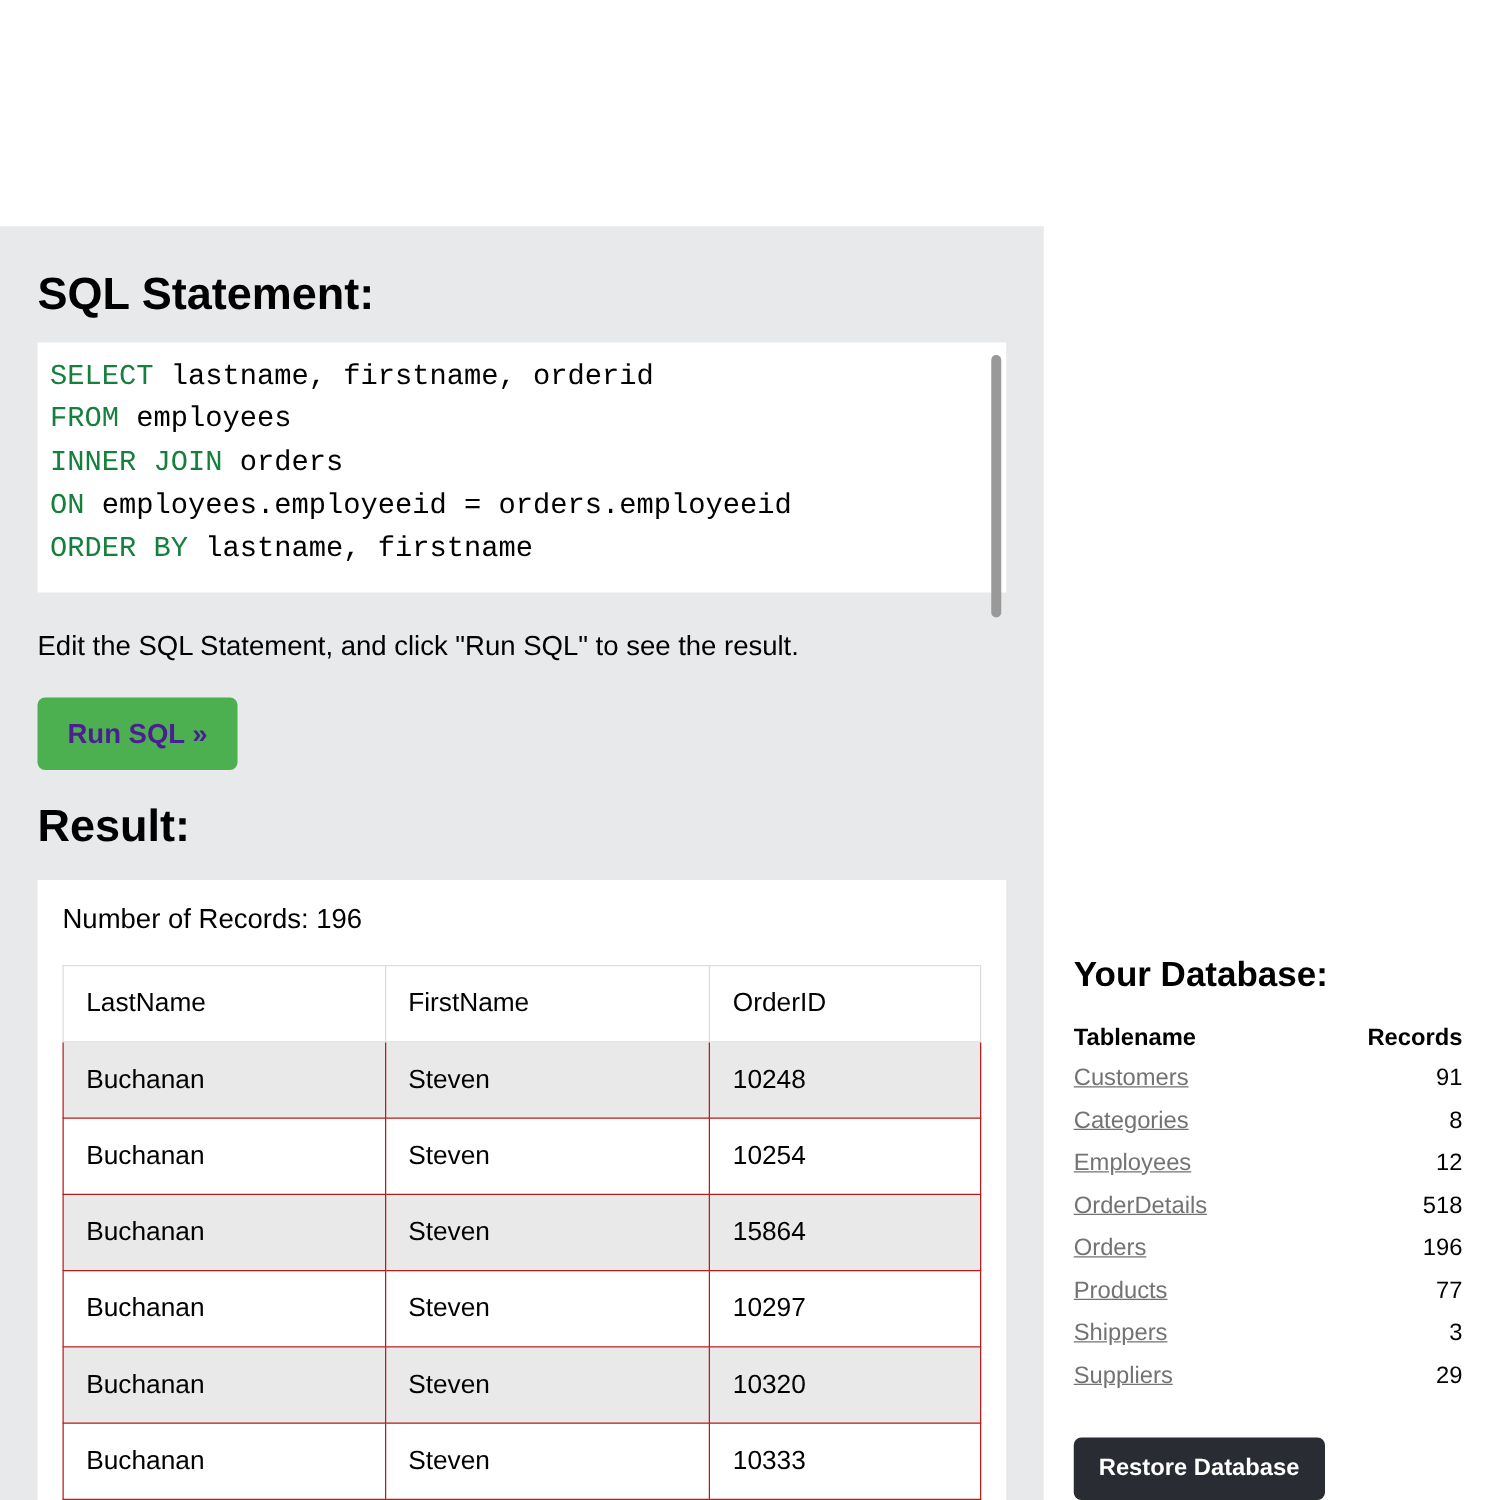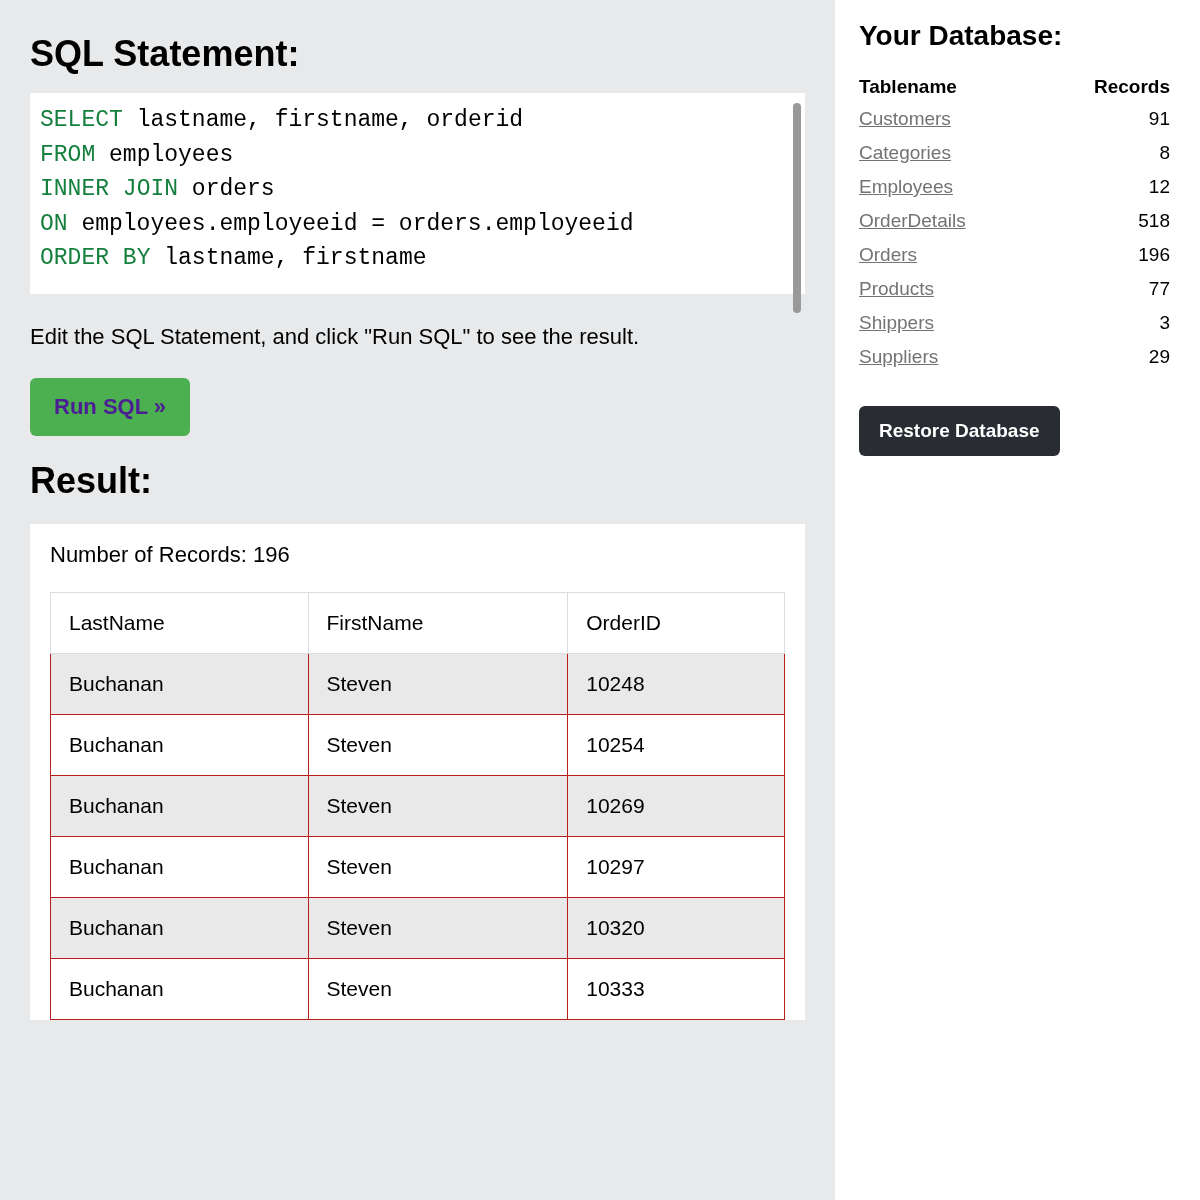--- a/index.html
+++ b/index.html
@@ -7,20 +7,21 @@
     font-family: Verdana, Arial, sans-serif;
     background: #fff;
     color: #000;
     width: 1200px;
     height: 1200px;
     overflow: hidden;
   }
   .layout {
     display: flex;
     height: 100%;
+    align-items: flex-end;
   }
   .main {
     flex: 0 0 835px;
     background: #e7e9eb;
     padding: 15px 30px 0 30px;
     overflow: hidden;
   }
   .side {
     flex: 1;
     background: #fff;
@@ -179,21 +180,21 @@
               <td>10248</td>
             </tr>
             <tr>
               <td>Buchanan</td>
               <td>Steven</td>
               <td>10254</td>
             </tr>
             <tr>
               <td>Buchanan</td>
               <td>Steven</td>
-              <td>10269</td>
+              <td>15864</td>
             </tr>
             <tr>
               <td>Buchanan</td>
               <td>Steven</td>
               <td>10297</td>
             </tr>
             <tr>
               <td>Buchanan</td>
               <td>Steven</td>
               <td>10320</td>

